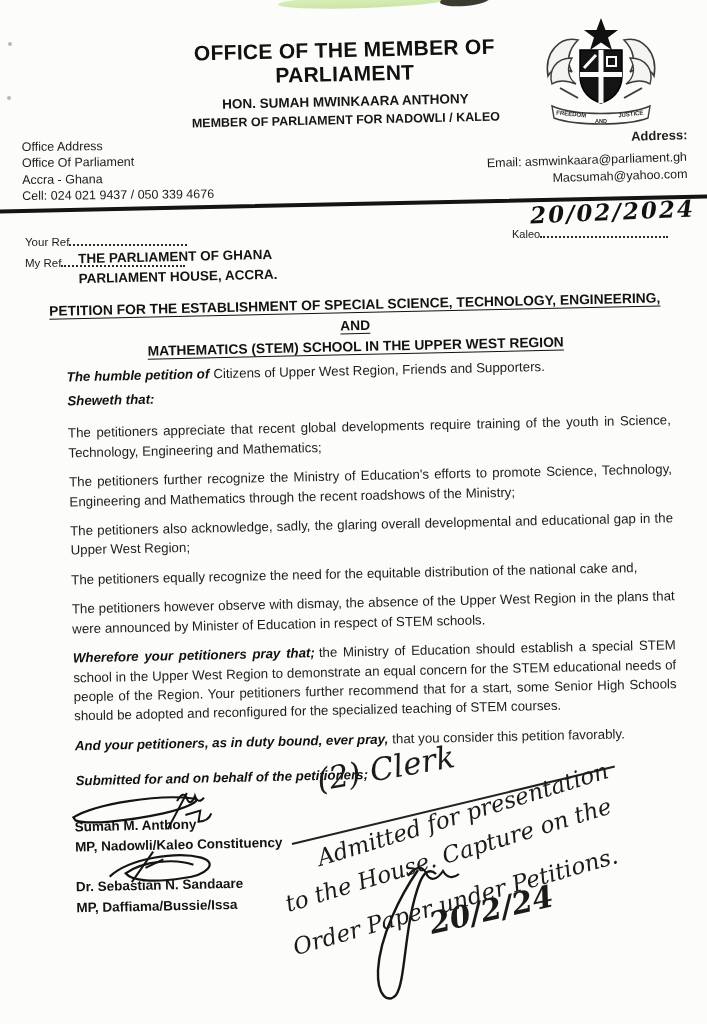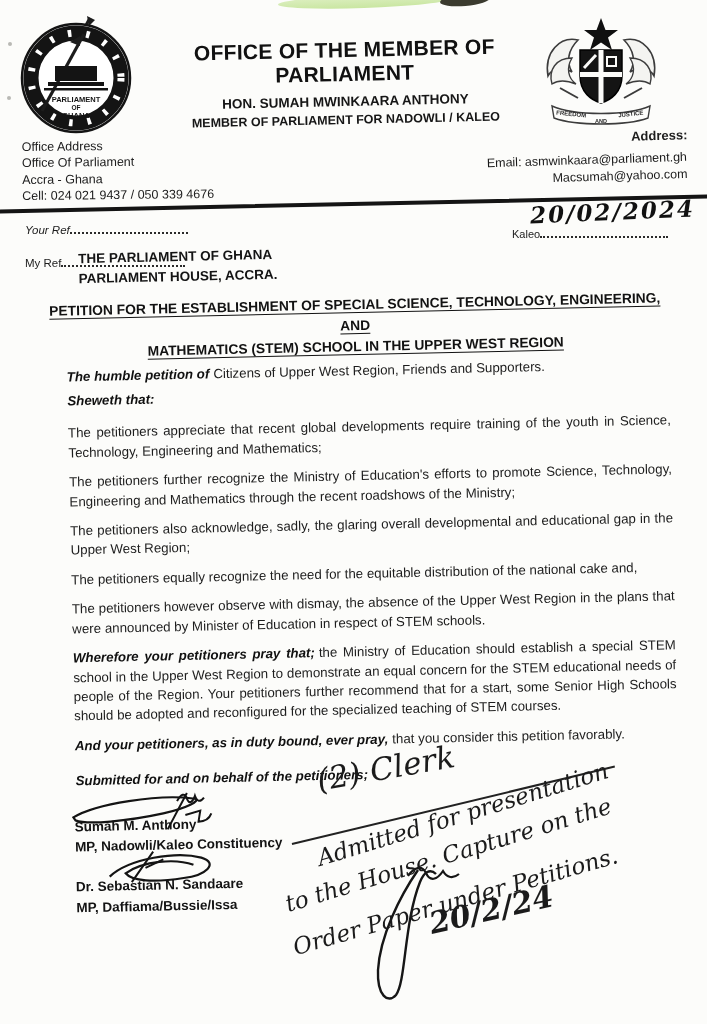--- a/index.html
+++ b/index.html
@@ -77,37 +77,20 @@
 </head>
 <body>
 
 <div class="page">
 
   <div class="smudge-green"></div>
   <div class="smudge-dark"></div>
   <div class="speck" style="left:8px;top:42px;"></div>
   <div class="speck" style="left:7px;top:96px;"></div>
 
-  <div class="seal">
-    <svg width="128" height="124" viewBox="0 0 128 124">
-      <line x1="26" y1="102" x2="78" y2="6" stroke="#1c1c1c" stroke-width="3.2"></line>
-      <polygon points="75,4 83,8 77,14" fill="#1c1c1c"></polygon>
-      <circle cx="64" cy="66" r="54" fill="#fff" stroke="#141414" stroke-width="2.5"></circle>
-      <circle cx="64" cy="66" r="45" fill="none" stroke="#141414" stroke-width="15"></circle>
-      <circle cx="64" cy="66" r="45" fill="none" stroke="#ffffff" stroke-width="7" stroke-dasharray="3.5 15"></circle>
-      <line x1="30" y1="99" x2="72" y2="22" stroke="#1c1c1c" stroke-width="3.2"></line>
-      <polygon points="58,30 68,24 68,34" fill="#1c1c1c"></polygon>
-      <rect x="43" y="54" width="42" height="15" fill="#141414"></rect>
-      <rect x="36" y="70" width="56" height="4" fill="#141414"></rect>
-      <rect x="32" y="76" width="64" height="2.5" fill="#141414"></rect>
-      <text x="64" y="90" text-anchor="middle" font-size="7.5" font-weight="bold" fill="#141414">PARLIAMENT</text>
-      <text x="64" y="98" text-anchor="middle" font-size="6.5" font-weight="bold" fill="#141414">OF</text>
-      <text x="64" y="106" text-anchor="middle" font-size="7.5" font-weight="bold" fill="#141414">GHANA</text>
-    </svg>
-  </div>
 
   <div class="crest">
     <svg width="126" height="114" viewBox="0 0 126 114">
 
       <path d="M10,62 C6,38 22,22 40,26 C30,36 28,48 34,58 C24,52 14,54 10,62 Z" fill="#f4f4f1" stroke="#3c3c3c" stroke-width="1.6"></path>
       <path d="M14,70 C10,56 18,44 34,44 C28,54 30,64 38,70 C28,66 20,66 14,70 Z" fill="#f4f4f1" stroke="#3c3c3c" stroke-width="1.4"></path>
       <path d="M116,62 C120,38 104,22 86,26 C96,36 98,48 92,58 C102,52 112,54 116,62 Z" fill="#f4f4f1" stroke="#3c3c3c" stroke-width="1.6"></path>
       <path d="M112,70 C116,56 108,44 92,44 C98,54 96,64 88,70 C98,66 106,66 112,70 Z" fill="#f4f4f1" stroke="#3c3c3c" stroke-width="1.4"></path>
       <path d="M22,74 L40,84 M104,74 L86,84" stroke="#3c3c3c" stroke-width="2"></path>
 
@@ -142,21 +125,21 @@
   <div class="email-block">
     <div>Email: asmwinkaara@parliament.gh</div>
     <div>Macsumah@yahoo.com</div>
   </div>
   <div class="rule"></div>
 
   <div class="date-block">
     <div class="date-value">20/02/2024</div>
     <span class="date-label">Kaleo</span><span class="date-dots"></span>
   </div>
-  <div class="ref-row" style="top:224px;font-style:italic;">
+  <div class="ref-row" style="top:236px;">
     <span>Your Ref</span><span class="dots" style="width:118px;"></span>
   </div>
   <div class="ref-row" style="top:257px;">
     <span>My Ref</span><span class="dots" style="width:124px;"></span>
   </div>
 
   <div class="tilt">
 
     <div class="addressee">
       <div>THE PARLIAMENT OF GHANA</div>

